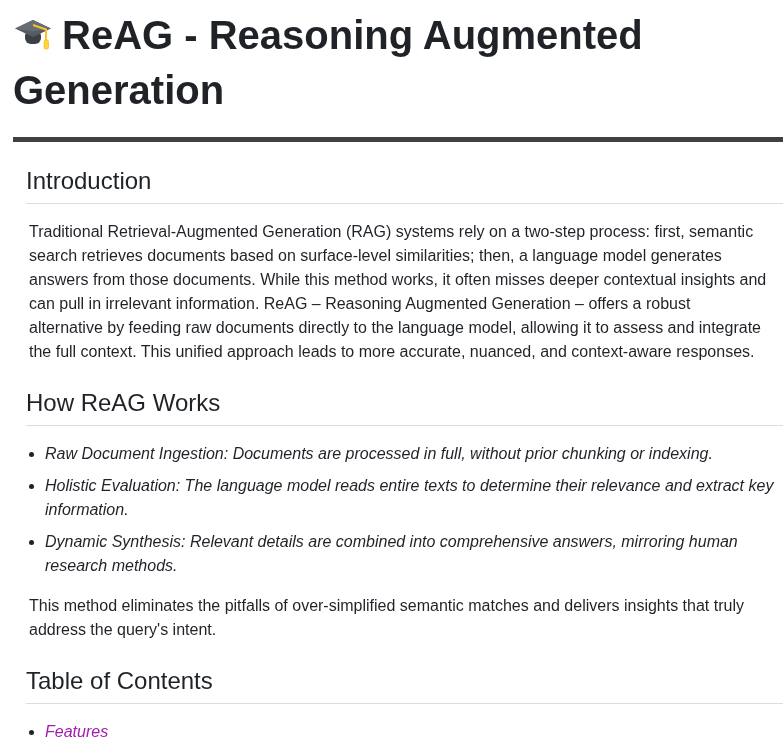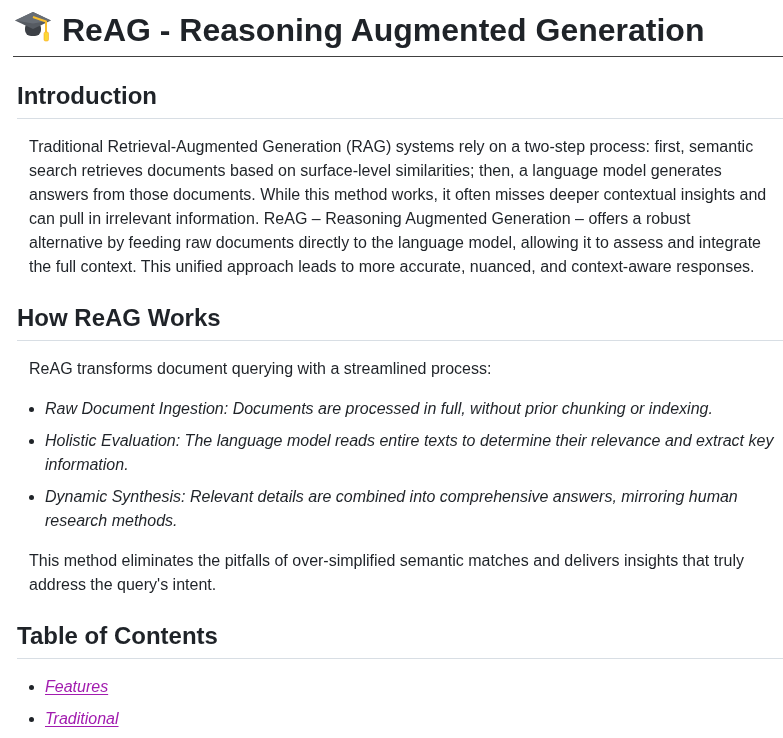--- a/index.html
+++ b/index.html
@@ -10,37 +10,37 @@
     background: #ffffff;
     font-family: "Liberation Sans", "DejaVu Sans", sans-serif;
     font-size: 16px;
     line-height: 1.5;
     color: #1f2328;
   }
   .markdown-body {
     padding: 10px 0 0 13px;
   }
   h1 {
-    font-size: 32px;
+    font-size: 40px;
     font-weight: 700;
     line-height: 1.25;
     margin: 0 0 16px 0;
-    padding-bottom: 1px;
-    border-bottom: 1px solid #404040;
+    padding-bottom: 22px;
+    border-bottom: 5px solid #404040;
   }
   h1 .cap-icon {
     display: inline-block;
     vertical-align: -5px;
     margin-right: 9px;
   }
   h2 {
     font-size: 24px;
-    font-weight: 700;
+    font-weight: 400;
     line-height: 1.25;
-    margin: 24px 0 16px 4px;
+    margin: 24px 0 16px 13px;
     padding-bottom: 7px;
     border-bottom: 1px solid #d8dee4;
   }
   p { margin: 16px 16px; }
   ul { margin: 16px 0; padding-left: 2em; font-style: italic; }
   li + li { margin-top: 8px; }
   ul ul { margin-top: 4px; margin-bottom: 0; list-style-type: circle; }
   a {
     color: #a21caf;
     text-decoration: underline;
@@ -61,21 +61,20 @@
         <polyline points="20,7 33,11.5 33,23" fill="none" stroke="#fbc02d" stroke-width="2" stroke-linejoin="round"></polyline>
         <rect x="31" y="22" width="4.5" height="9" rx="1.5" fill="#fdd835" stroke="#f9a825" stroke-width="0.6"></rect>
       </svg>
     </span><span>ReAG - Reasoning Augmented Generation</span>
   </h1>
 
   <h2>Introduction</h2>
   <p>Traditional Retrieval-Augmented Generation (RAG) systems rely on a two-step process: first, semantic search retrieves documents based on surface-level similarities; then, a language model generates answers from those documents. While this method works, it often misses deeper contextual insights and can pull in irrelevant information. ReAG – Reasoning Augmented Generation – offers a robust alternative by feeding raw documents directly to the language model, allowing it to assess and integrate the full context. This unified approach leads to more accurate, nuanced, and context-aware responses.</p>
 
   <h2>How ReAG Works</h2>
-  <p>ReAG transforms document querying with a streamlined process:</p>
   <ul>
     <li>Raw Document Ingestion: Documents are processed in full, without prior chunking or indexing.</li>
     <li>Holistic Evaluation: The language model reads entire texts to determine their relevance and extract key information.</li>
     <li>Dynamic Synthesis: Relevant details are combined into comprehensive answers, mirroring human research methods.</li>
   </ul>
   <p>This method eliminates the pitfalls of over-simplified semantic matches and delivers insights that truly address the query's intent.</p>
 
   <h2>Table of Contents</h2>
   <ul>
     <li>

